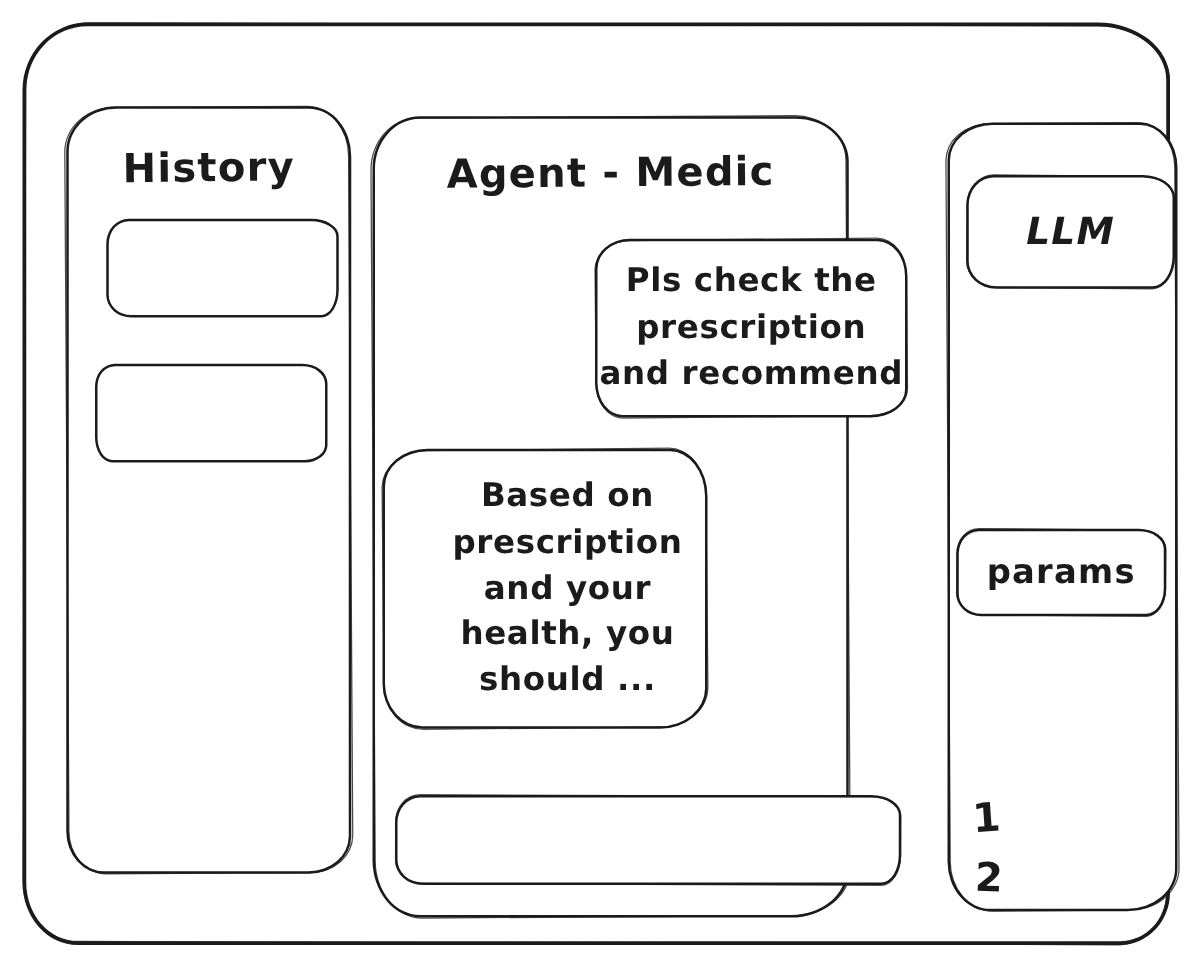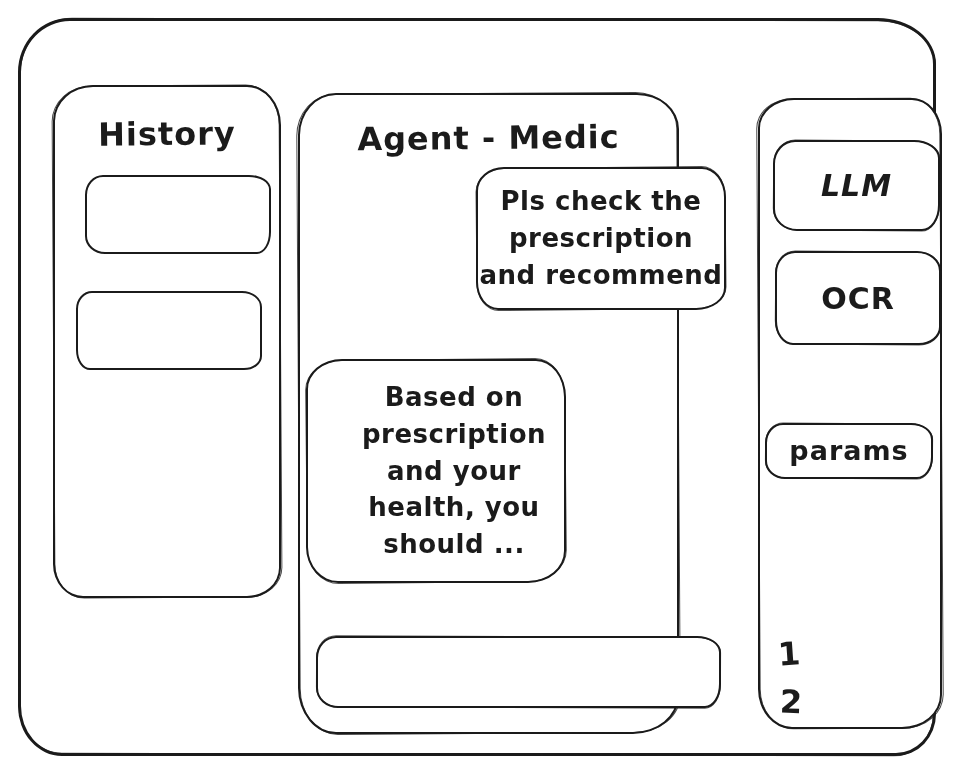--- a/index.html
+++ b/index.html
@@ -33,21 +33,21 @@
   }
   .frame {
     left: 18px; top: 18px; width: 918px; height: 738px;
     border-width: 3px;
     border-radius: 52px 58px 40px 44px / 54px 46px 42px 50px;
   }
   .frame::before { transform: rotate(0.18deg); }
 
   
   .sidebar-left {
-    left: 32px; top: 64px; width: 228px; height: 513px;
+    left: 32px; top: 64px; width: 228px; height: 614px;
     border-radius: 40px 34px 34px 30px / 36px 40px 30px 34px;
   }
   .panel-title {
     position: absolute;
     left: 0; right: 0; top: 28px;
     text-align: center;
     font-size: 32px;
     font-weight: 600;
     letter-spacing: 1px;
     transform: rotate(-0.6deg);
@@ -97,21 +97,21 @@
   .bubble::before {
     content: "";
     position: absolute;
     inset: -2px;
     border: 1.4px solid rgba(27,27,27,.75);
     border-radius: inherit;
     transform: rotate(-0.6deg);
     pointer-events: none;
   }
   .bubble.user {
-    left: 176px; top: 72px; width: 250px; height: 143px;
+    left: 176px; top: 96px; width: 250px; height: 143px;
     border-radius: 28px 24px 30px 22px / 24px 30px 22px 28px;
   }
   .bubble.assistant {
     left: 6px; top: 264px; width: 260px; height: 224px;
     border-radius: 36px 30px 38px 32px / 30px 38px 32px 36px;
     padding-left: 36px;
   }
   .chat-input {
     position: absolute;
     left: 16px; top: 541px; width: 405px; height: 72px;
@@ -160,21 +160,21 @@
   .tool-btn.llm {
     left: 13px; top: 40px; width: 167px; height: 91px;
     border-radius: 22px 26px 18px 24px / 24px 18px 26px 22px;
     font-style: italic;
   }
   .tool-btn.ocr {
     left: 15px; top: 151px; width: 166px; height: 94px;
     border-radius: 20px 24px 22px 18px / 22px 20px 18px 24px;
   }
   .tool-btn.params {
-    left: 5px; top: 323px; width: 168px; height: 56px;
+    left: 5px; top: 323px; width: 168px; height: 70px;
     font-size: 27px;
     border-radius: 18px 22px 16px 20px / 20px 16px 22px 18px;
   }
   .tool-btn.docsource {
     left: 11px; top: 431px; width: 168px; height: 119px;
     font-size: 30px;
     border-radius: 26px 30px 24px 28px / 28px 24px 30px 26px;
   }
   .doc-num {
     position: absolute;
@@ -204,20 +204,19 @@
       <div class="bubble assistant">Based on
 prescription
 and your
 health, you
 should ...</div>
       <div class="chat-input"></div>
     </main>
 
     <aside class="sk sidebar-right">
       <div class="tool-btn llm">LLM</div>
-      <div class="tool-btn ocr">OCR</div>
       <div class="tool-btn params">params</div>
       <div class="doc-num one">1</div>
       <div class="doc-num two">2</div>
     </aside>
 
   </div>
 </div>
 
 </body></html>

